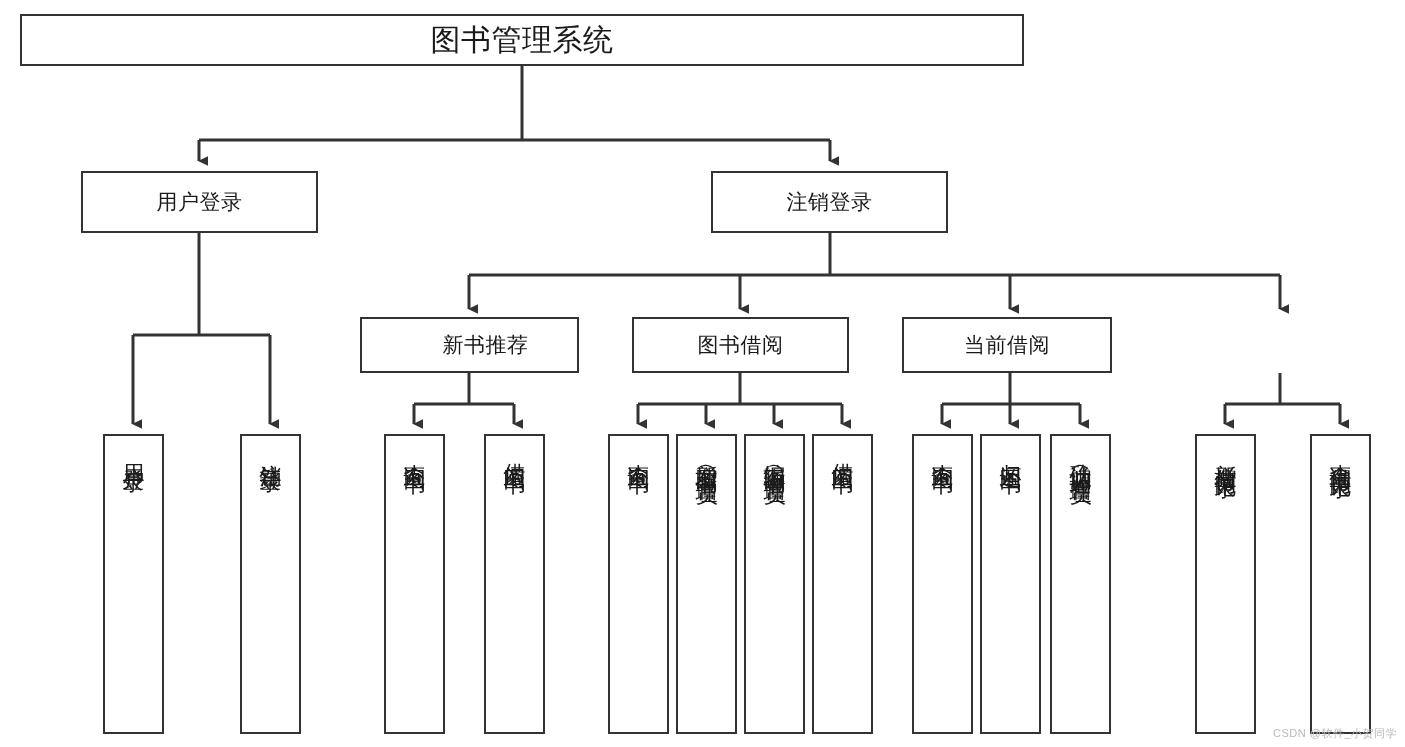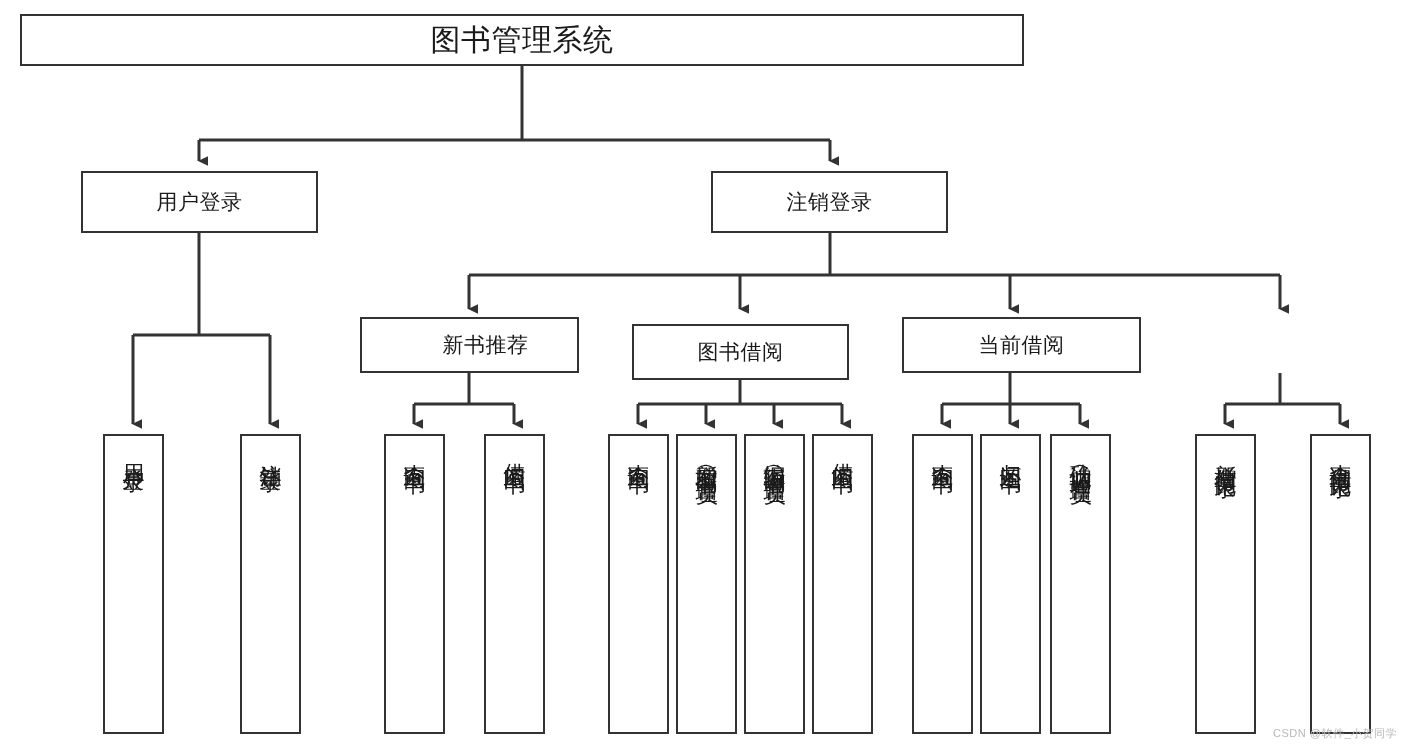--- a/index.html
+++ b/index.html
@@ -140,24 +140,24 @@
   <div class="node horiz" style="left:81px; top:171px; width:237px; height:62px;">
     <span class="label">用户登录</span>
   </div>
   <div class="node horiz" style="left:711px; top:171px; width:237px; height:62px;">
     <span class="label">注销登录</span>
   </div>
 
   <div class="node horiz" style="left:360px; top:317px; width:219px; height:56px;padding-left:32px;">
     <span class="label">新书推荐</span>
   </div>
-  <div class="node horiz" style="left:632px; top:317px; width:217px; height:56px;margin-top:7px;">
+  <div class="node horiz" style="left:632px; top:317px; width:217px; height:56px;">
     <span class="label">图书借阅</span>
   </div>
-  <div class="node horiz" style="left:902px; top:317px; width:239px; height:56px;">
+  <div class="node horiz" style="left:902px; top:317px; width:210px; height:56px;">
     <span class="label">当前借阅</span>
   </div>
 
   <div class="node leaf" style="left:103px; top:434px; width:61px; height:300px;">
     <span class="label">用户登录</span>
   </div>
   <div class="node leaf" style="left:240px; top:434px; width:61px; height:300px;">
     <span class="label">注销登录</span>
   </div>
 

